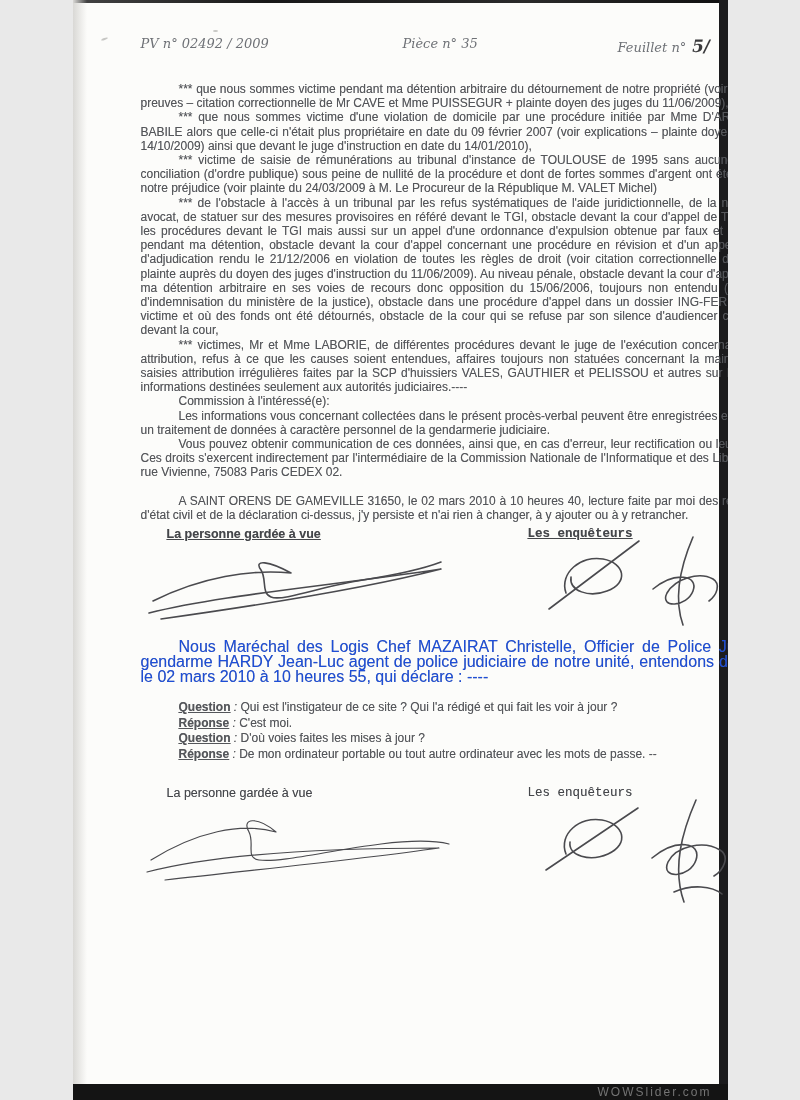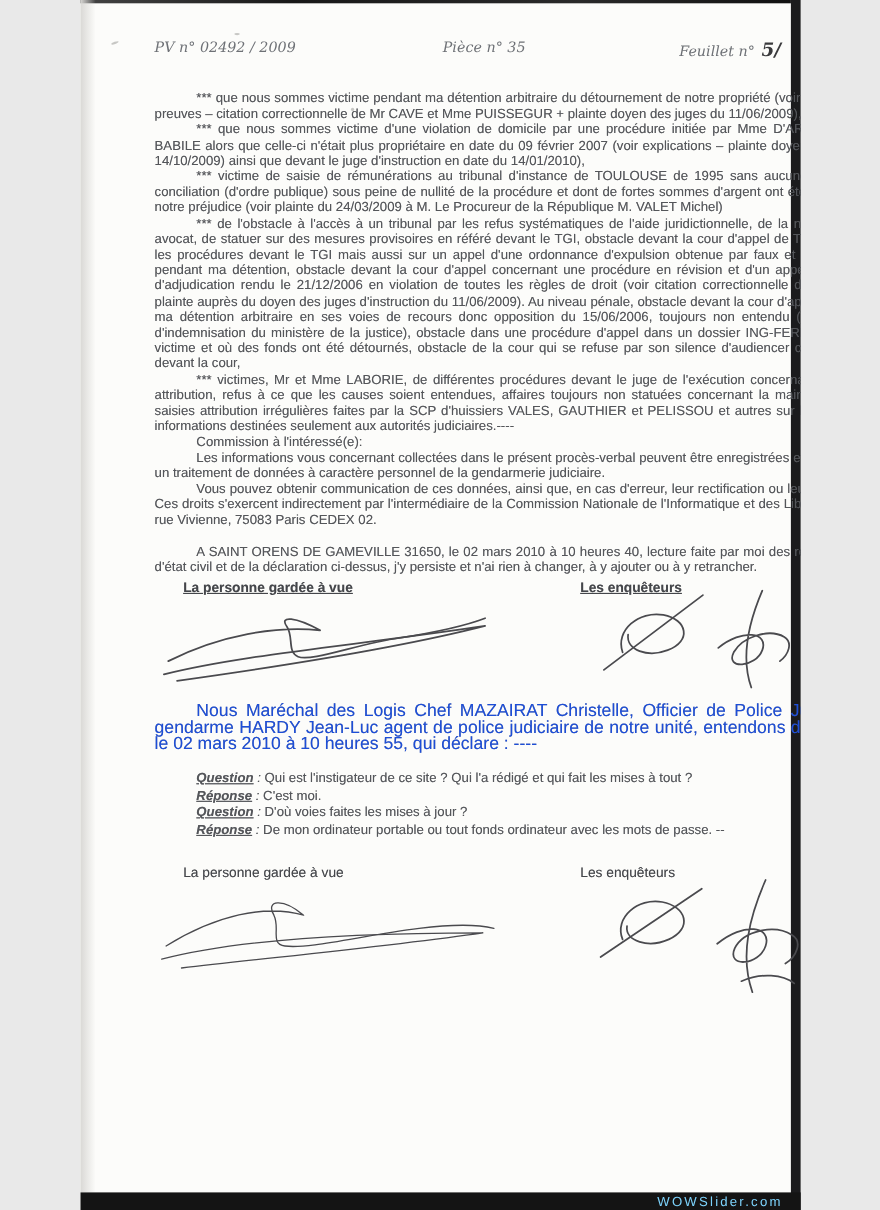--- a/index.html
+++ b/index.html
@@ -8,21 +8,21 @@
     background:#fcfcfa;overflow:hidden;
     font-family:"Liberation Sans",sans-serif;
   }
   .edge-top{position:absolute;top:0;left:0;right:9px;height:3px;
     background:linear-gradient(to right,#444 0%,#181818 30%,#2a2a2a 70%,#111 100%);}
   .edge-left{position:absolute;top:0;left:0;bottom:16px;width:14px;
     background:linear-gradient(to right,#d9d8d5,rgba(252,252,250,0));}
   .edge-right{position:absolute;top:0;right:0;bottom:0;width:9px;background:#1b1b1d;}
   .bottom-bar{position:absolute;left:0;right:0;bottom:0;height:16px;background:#141414;
     display:flex;align-items:center;justify-content:flex-end;padding-right:16px;box-sizing:border-box;}
-  .watermark{color:#7dd3fc;font-size:12px;letter-spacing:2px;}
+  .watermark{color:#737373;font-size:12px;letter-spacing:2px;}
 
   .speck{position:absolute;background:#9a9a98;border-radius:50%;opacity:.55;}
 
   .content{position:absolute;left:68px;top:36px;width:667px;}
 
   .doc-header{position:relative;height:22px;font-family:"DejaVu Serif",serif;
     font-style:italic;color:#6e7176;font-size:13px;}
   .doc-header .pv{position:absolute;left:0;top:0;}
   .doc-header .piece{position:absolute;left:262;left:262px;top:0;}
   .doc-header .feuillet{position:absolute;left:477px;top:0;}
@@ -33,31 +33,31 @@
   .body-text p{margin:0;font-size:12px;line-height:14.2px;color:#54565a;
     text-align:justify;text-shadow:0 0 .4px rgba(90,90,95,.55);}
   .indent{text-indent:38px;}
   .closing{margin-top:14px !important;}
 
   .sig-block{position:relative;height:104px;margin-top:5px;}
   .sig-block.second{height:128px;margin-top:24px;}
   .sig-label{position:absolute;top:0;font-size:12.5px;color:#44464a;
     text-shadow:0 0 .4px rgba(90,90,95,.5);}
   .sig-label.left{left:26px;}
-  .sig-label.right{left:387px;}
+  .sig-label.right{left:387px;font-family:Liberation Mono, monospace;}
   .sig-label.titled{font-weight:700;text-decoration:underline;}
   .sig{position:absolute;}
   .sig path{fill:none;stroke:#4a4a4e;stroke-width:1.6;stroke-linecap:round;stroke-linejoin:round;}
   .sig.thin path{stroke-width:1.2;}
 
   .hearing{margin-top:8px;font-size:16px;line-height:15px;color:#1d4ed8;
     text-align:justify;text-shadow:0 0 .4px rgba(90,90,95,.55);text-indent:38px;}
   .qa{margin:2px 0 0 38px;}
   .qa-line{font-size:12px;line-height:15.6px;color:#54565a;text-shadow:0 0 .4px rgba(90,90,95,.55);}
-  .qa-label{font-weight:700;font-style:italic;text-decoration:underline;}
+  .qa-label{font-weight:700;text-decoration:underline;}
   .qa-sep{white-space:pre;font-style:italic;}
 
   .page-number{position:absolute;left:722px;top:1046px;font-family:"DejaVu Serif",serif;
     font-size:25px;color:#2e2e30;transform:rotate(4deg) skewX(-6deg);letter-spacing:1px;}
 </style>
 </head>
 <body>
 
 <div class="page">
   <div class="edge-top"></div>
@@ -97,24 +97,24 @@
       </svg>
       <svg class="sig" style="left:400px;top:4px;" width="210" height="100" viewBox="0 0 210 100">
         <path d="M25 62 C18 42 40 24 62 28 C84 32 88 52 66 60 C48 67 28 60 30 46 M8 78 L98 10"></path>
         <path d="M152 6 C140 34 132 66 142 94 M112 58 C134 40 158 44 152 60 C146 76 118 78 126 62 C134 48 158 40 172 48 C180 53 176 64 168 70"></path>
       </svg>
     </div>
 
     <p class="hearing">Nous Maréchal des Logis Chef MAZAIRAT Christelle, Officier de Police Judiciaire et gendarme HARDY Jean-Luc agent de police judiciaire de notre unité,  entendons de nouveau, le 02 mars 2010 à 10 heures 55,  qui déclare : ----</p>
 
     <div class="qa">
-      <div class="qa-line"><span class="qa-label">Question</span><span class="qa-sep"> : </span><span>Qui est l'instigateur de ce site ? Qui l'a rédigé et qui fait les mises à tout ?</span></div>
+      <div class="qa-line"><span class="qa-label">Question</span><span class="qa-sep"> : </span><span>Qui est l'instigateur de ce site ? Qui l'a rédigé et qui fait les voir à jour ?</span></div>
       <div class="qa-line"><span class="qa-label">Réponse</span><span class="qa-sep"> : </span><span>C'est moi.</span></div>
       <div class="qa-line"><span class="qa-label">Question</span><span class="qa-sep"> : </span><span>D'où voies faites les mises à jour ?</span></div>
-      <div class="qa-line"><span class="qa-label">Réponse</span><span class="qa-sep"> : </span><span>De mon ordinateur portable ou tout fonds ordinateur avec les mots de passe. --</span></div>
+      <div class="qa-line"><span class="qa-label">Réponse</span><span class="qa-sep"> : </span><span>De mon ordinateur portable ou tout autre ordinateur avec les mots de passe. --</span></div>
     </div>
 
     <div class="sig-block second">
       <span class="sig-label left">La personne gardée à vue</span>
       <span class="sig-label right">Les enquêteurs</span>
       <svg class="sig thin" style="left:0;top:22px;" width="320" height="90" viewBox="0 0 320 90">
         <path d="M10 52 C55 24 100 14 135 24 C116 8 100 10 108 24 C114 36 104 50 118 52 C140 55 190 42 240 36 C272 32 292 32 308 36"></path>
         <path d="M6 64 C75 46 175 40 298 40 C215 52 110 62 24 72"></path>
       </svg>
       <svg class="sig" style="left:395px;top:10px;" width="220" height="112" viewBox="0 0 220 112">

